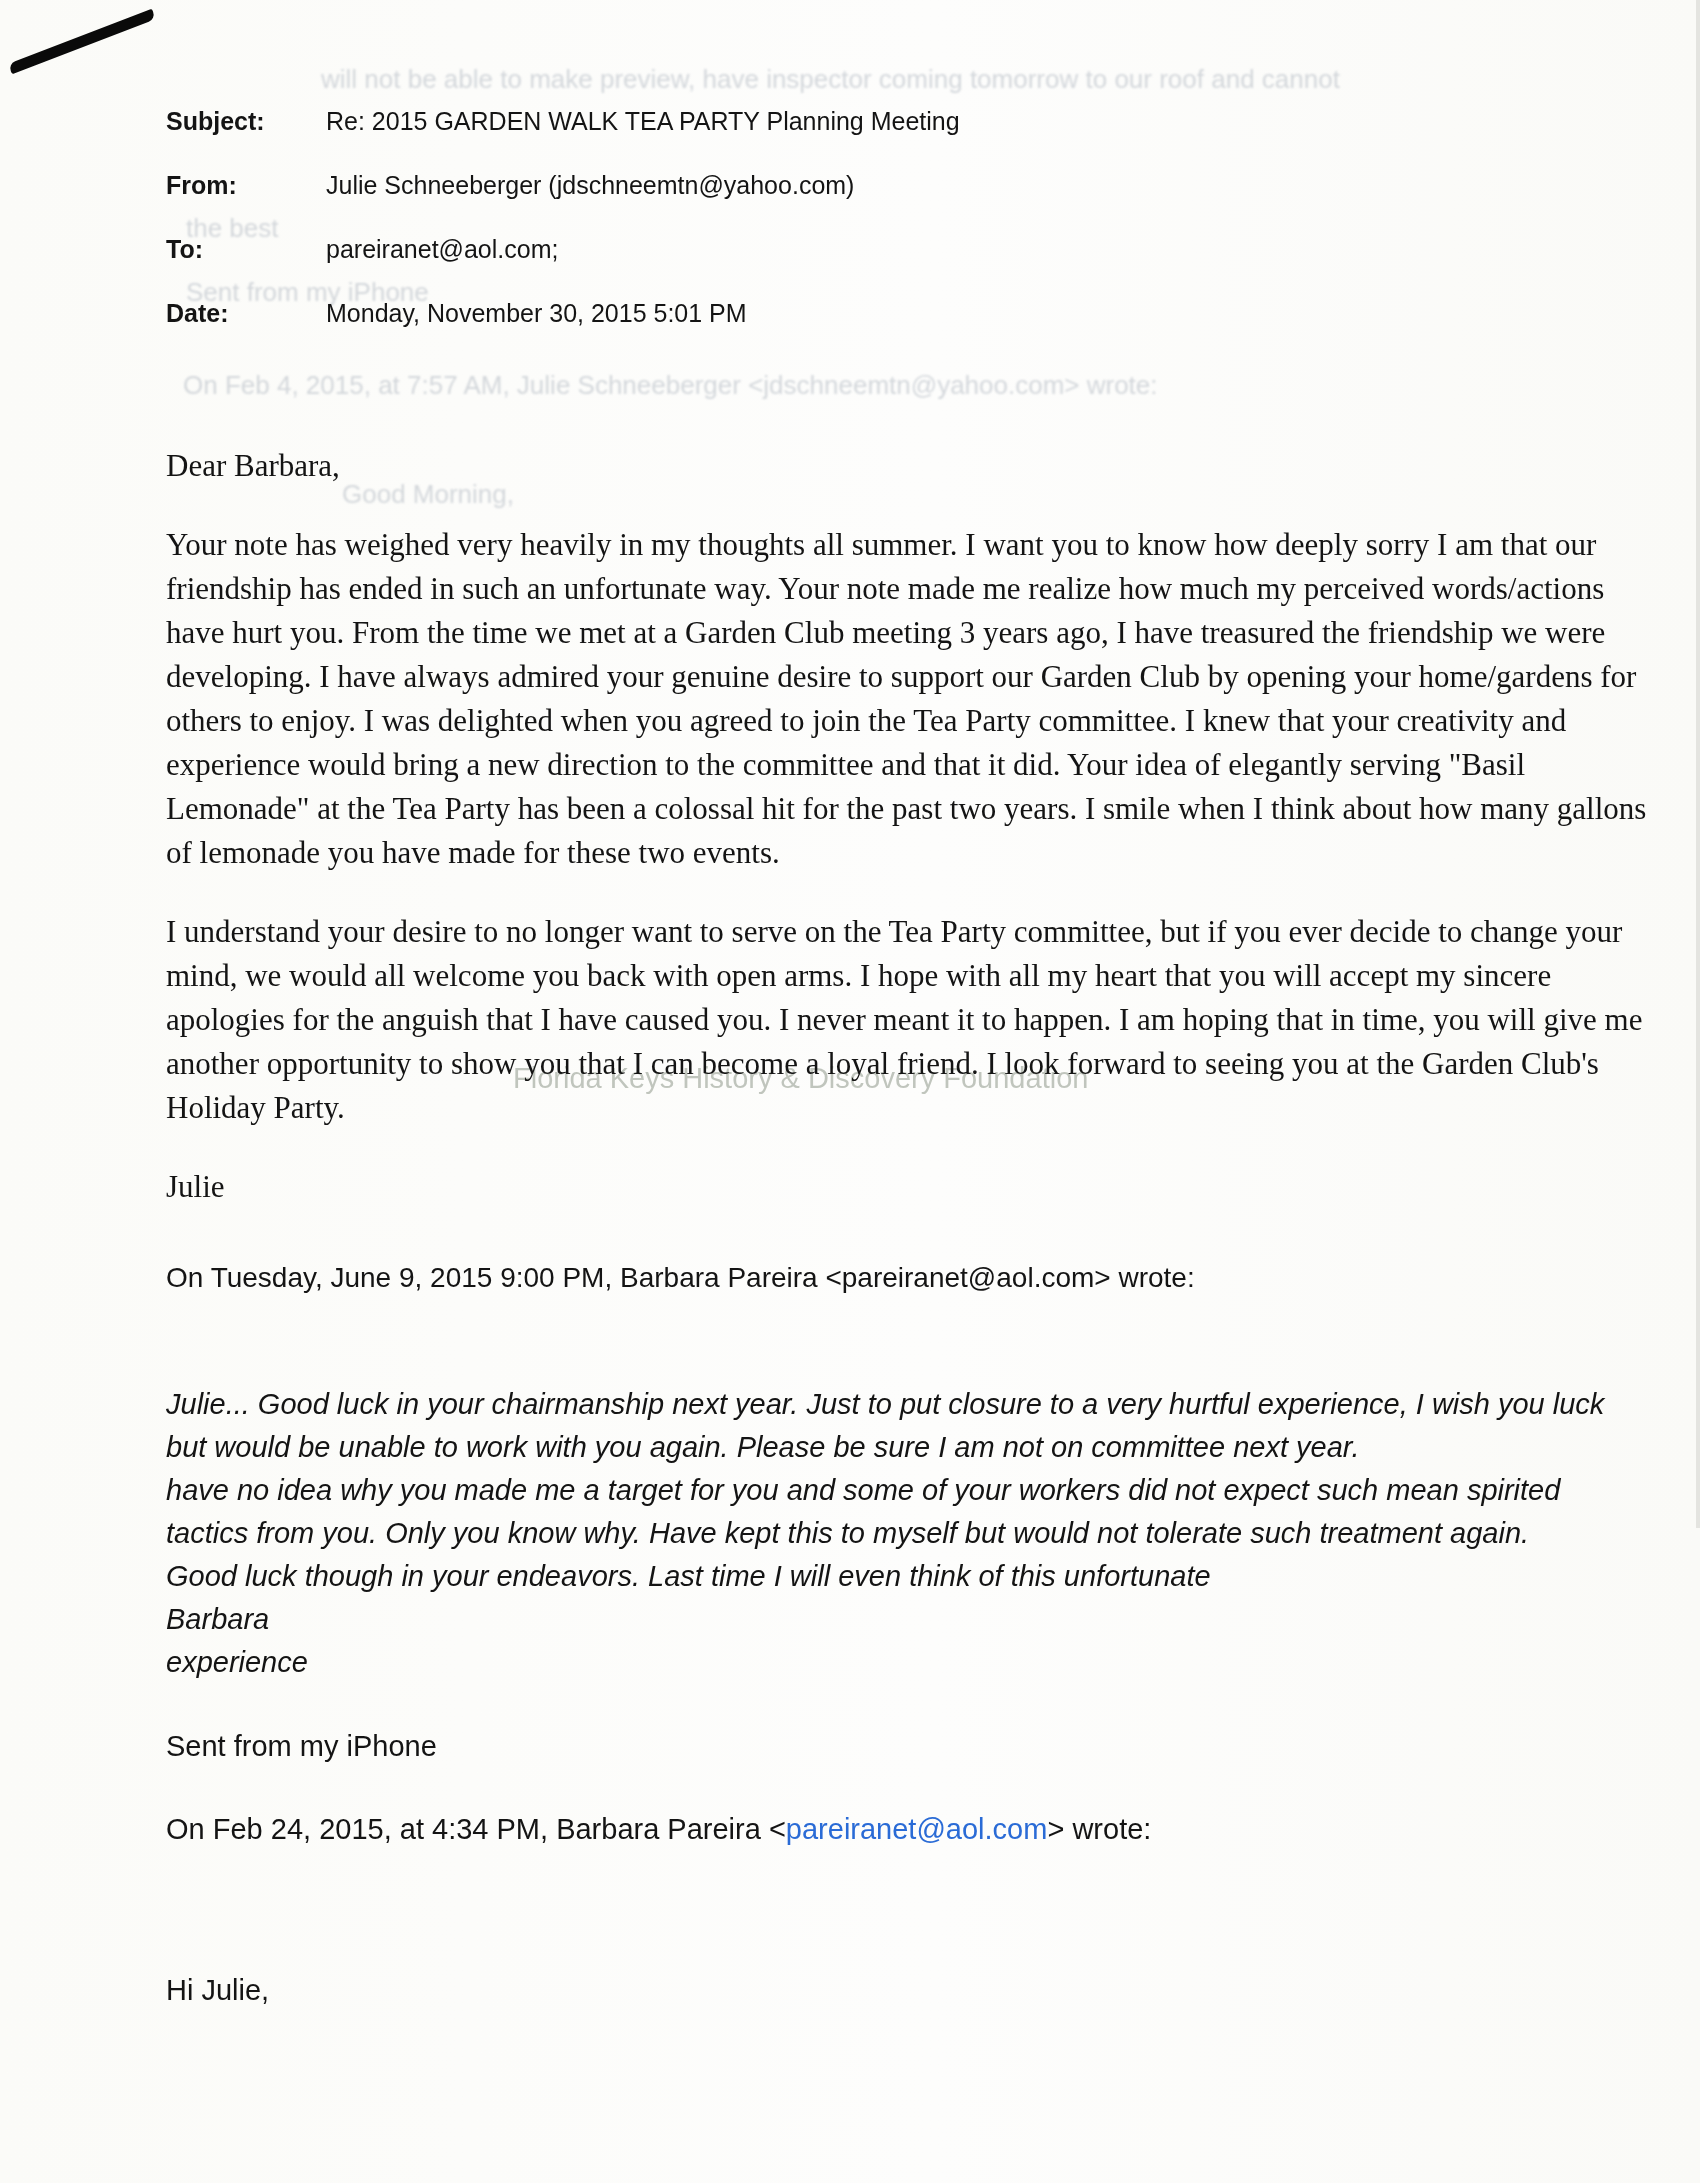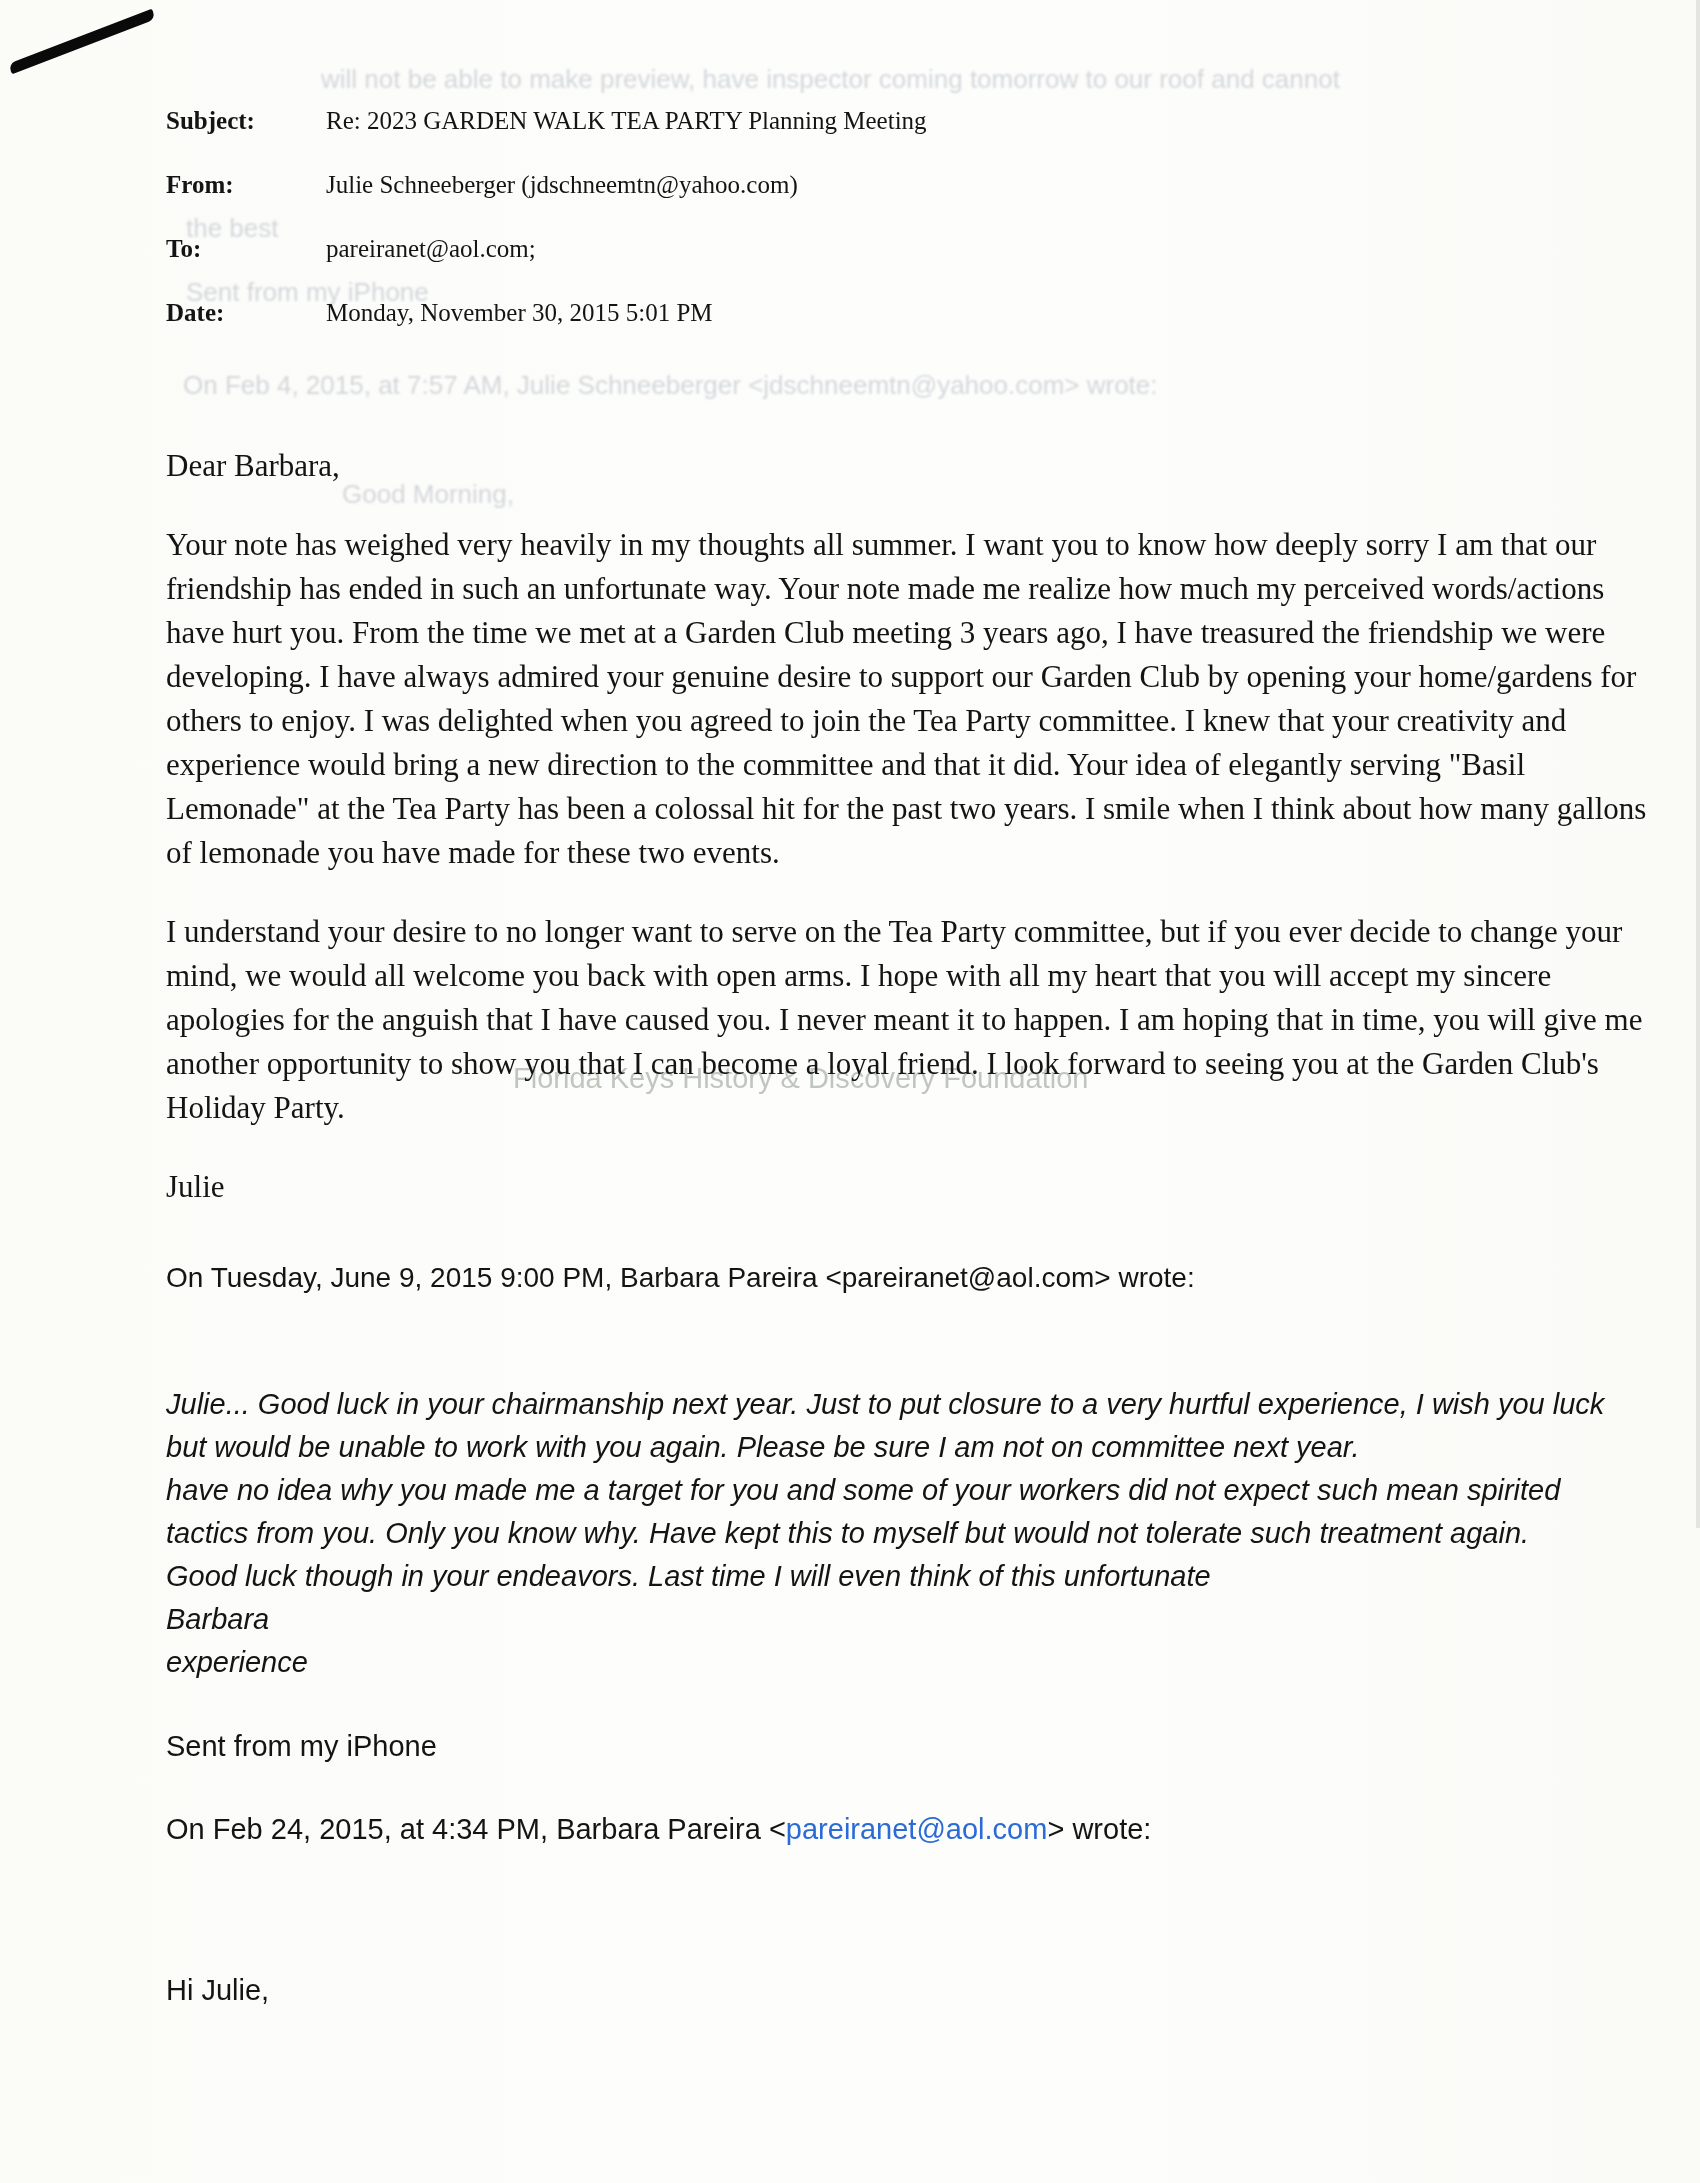--- a/index.html
+++ b/index.html
@@ -60,21 +60,21 @@
   .content {
     position: relative;
     z-index: 2;
     padding: 106px 45px 0 166px;
   }
   
   .hdr {
     display: grid;
     grid-template-columns: 160px auto;
     row-gap: 34px;
-    font-family: Liberation Serif, serif;
+    font-family: Liberation Sans, sans-serif;
     font-size: 25px;
     line-height: 30px;
     max-width: 1268px;
   }
   .hdr .lbl { font-weight: bold; }
   
   .letter {
     margin-top: 116px;
     font-family: Liberation Serif, serif;
     font-size: 31px;
@@ -114,21 +114,21 @@
   <div class="bleed" style="top:277px; left:186px;">Sent from my iPhone</div>
   <div class="bleed" style="top:370px; left:183px;">On Feb 4, 2015, at 7:57 AM, Julie Schneeberger &lt;jdschneemtn@yahoo.com&gt; wrote:</div>
   <div class="bleed" style="top:479px; left:342px;">Good Morning,</div>
 
   <div class="watermark" style="top:1062px; left:513px;">Florida Keys History &amp; Discovery Foundation</div>
 
   <div class="content">
 
     <div class="hdr">
       <div class="lbl">Subject:</div>
-      <div class="val">Re: 2023 GARDEN WALK TEA PARTY Planning Meeting</div>
+      <div class="val">Re: 2015 GARDEN WALK TEA PARTY Planning Meeting</div>
       <div class="lbl">From:</div>
       <div class="val">Julie Schneeberger (jdschneemtn@yahoo.com)</div>
       <div class="lbl">To:</div>
       <div class="val">pareiranet@aol.com;</div>
       <div class="lbl">Date:</div>
       <div class="val">Monday, November 30, 2015 5:01 PM</div>
     </div>
 
     <div class="letter">
       <p>Dear Barbara,</p>

